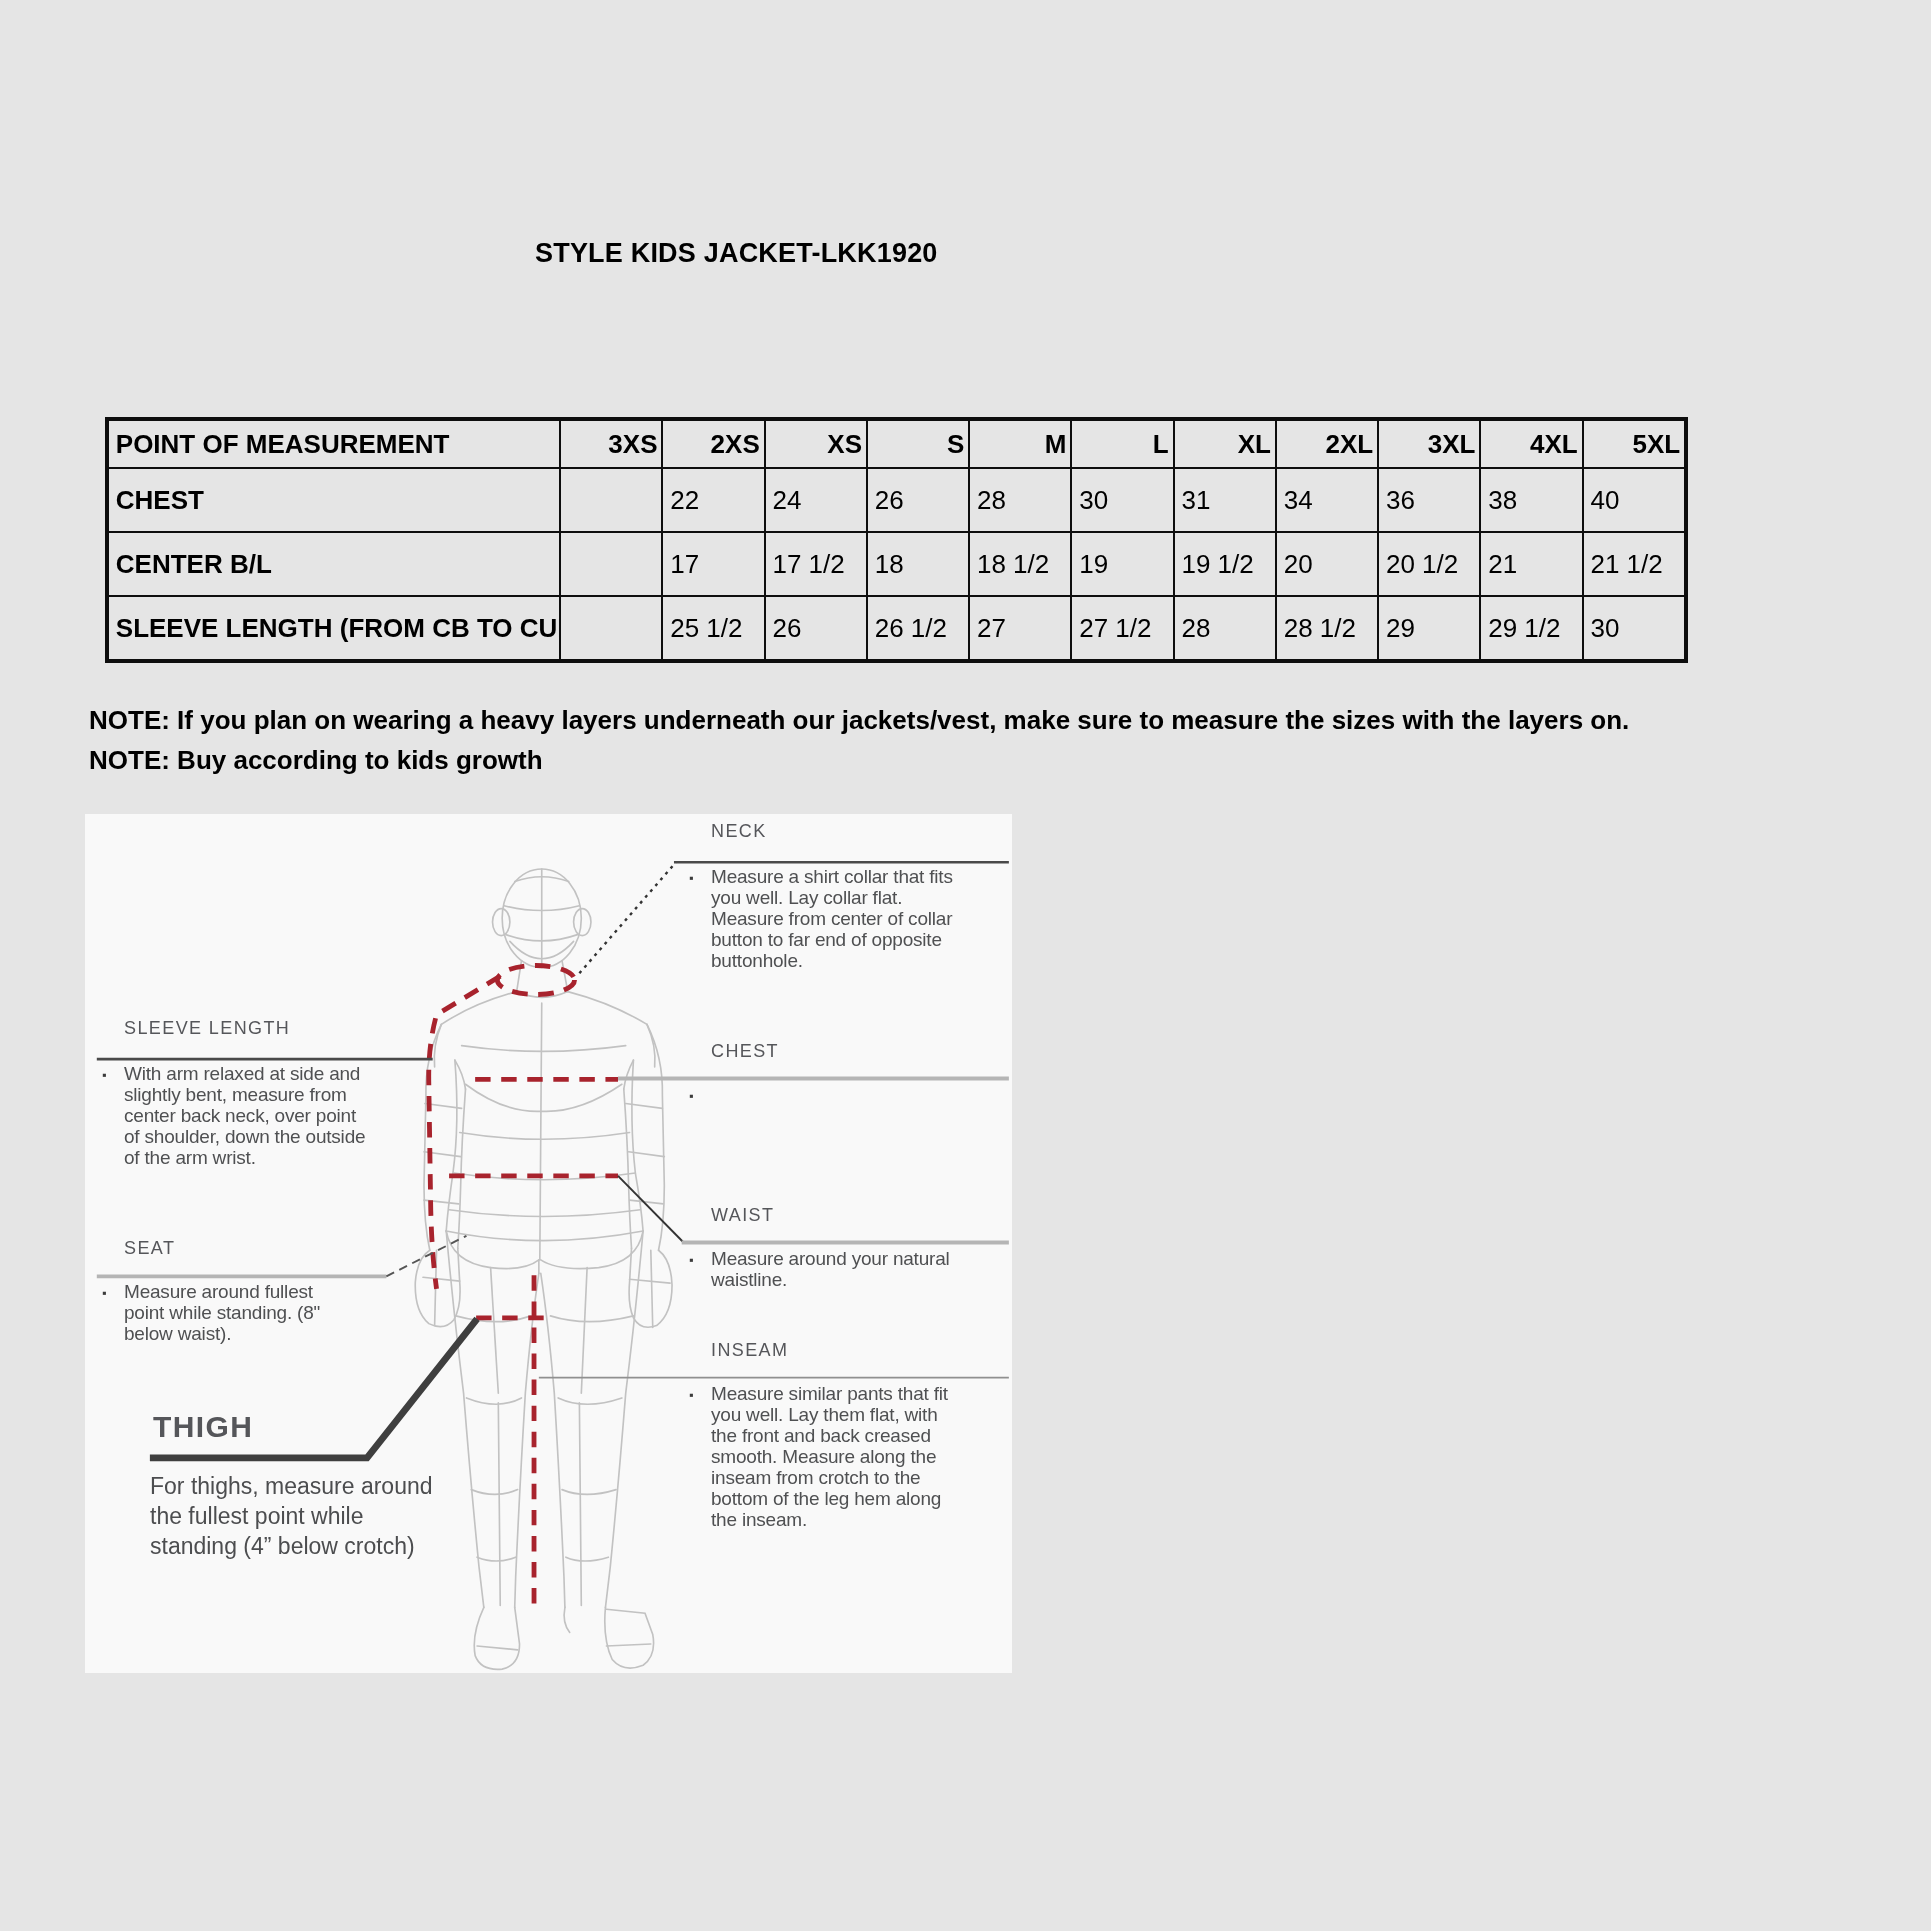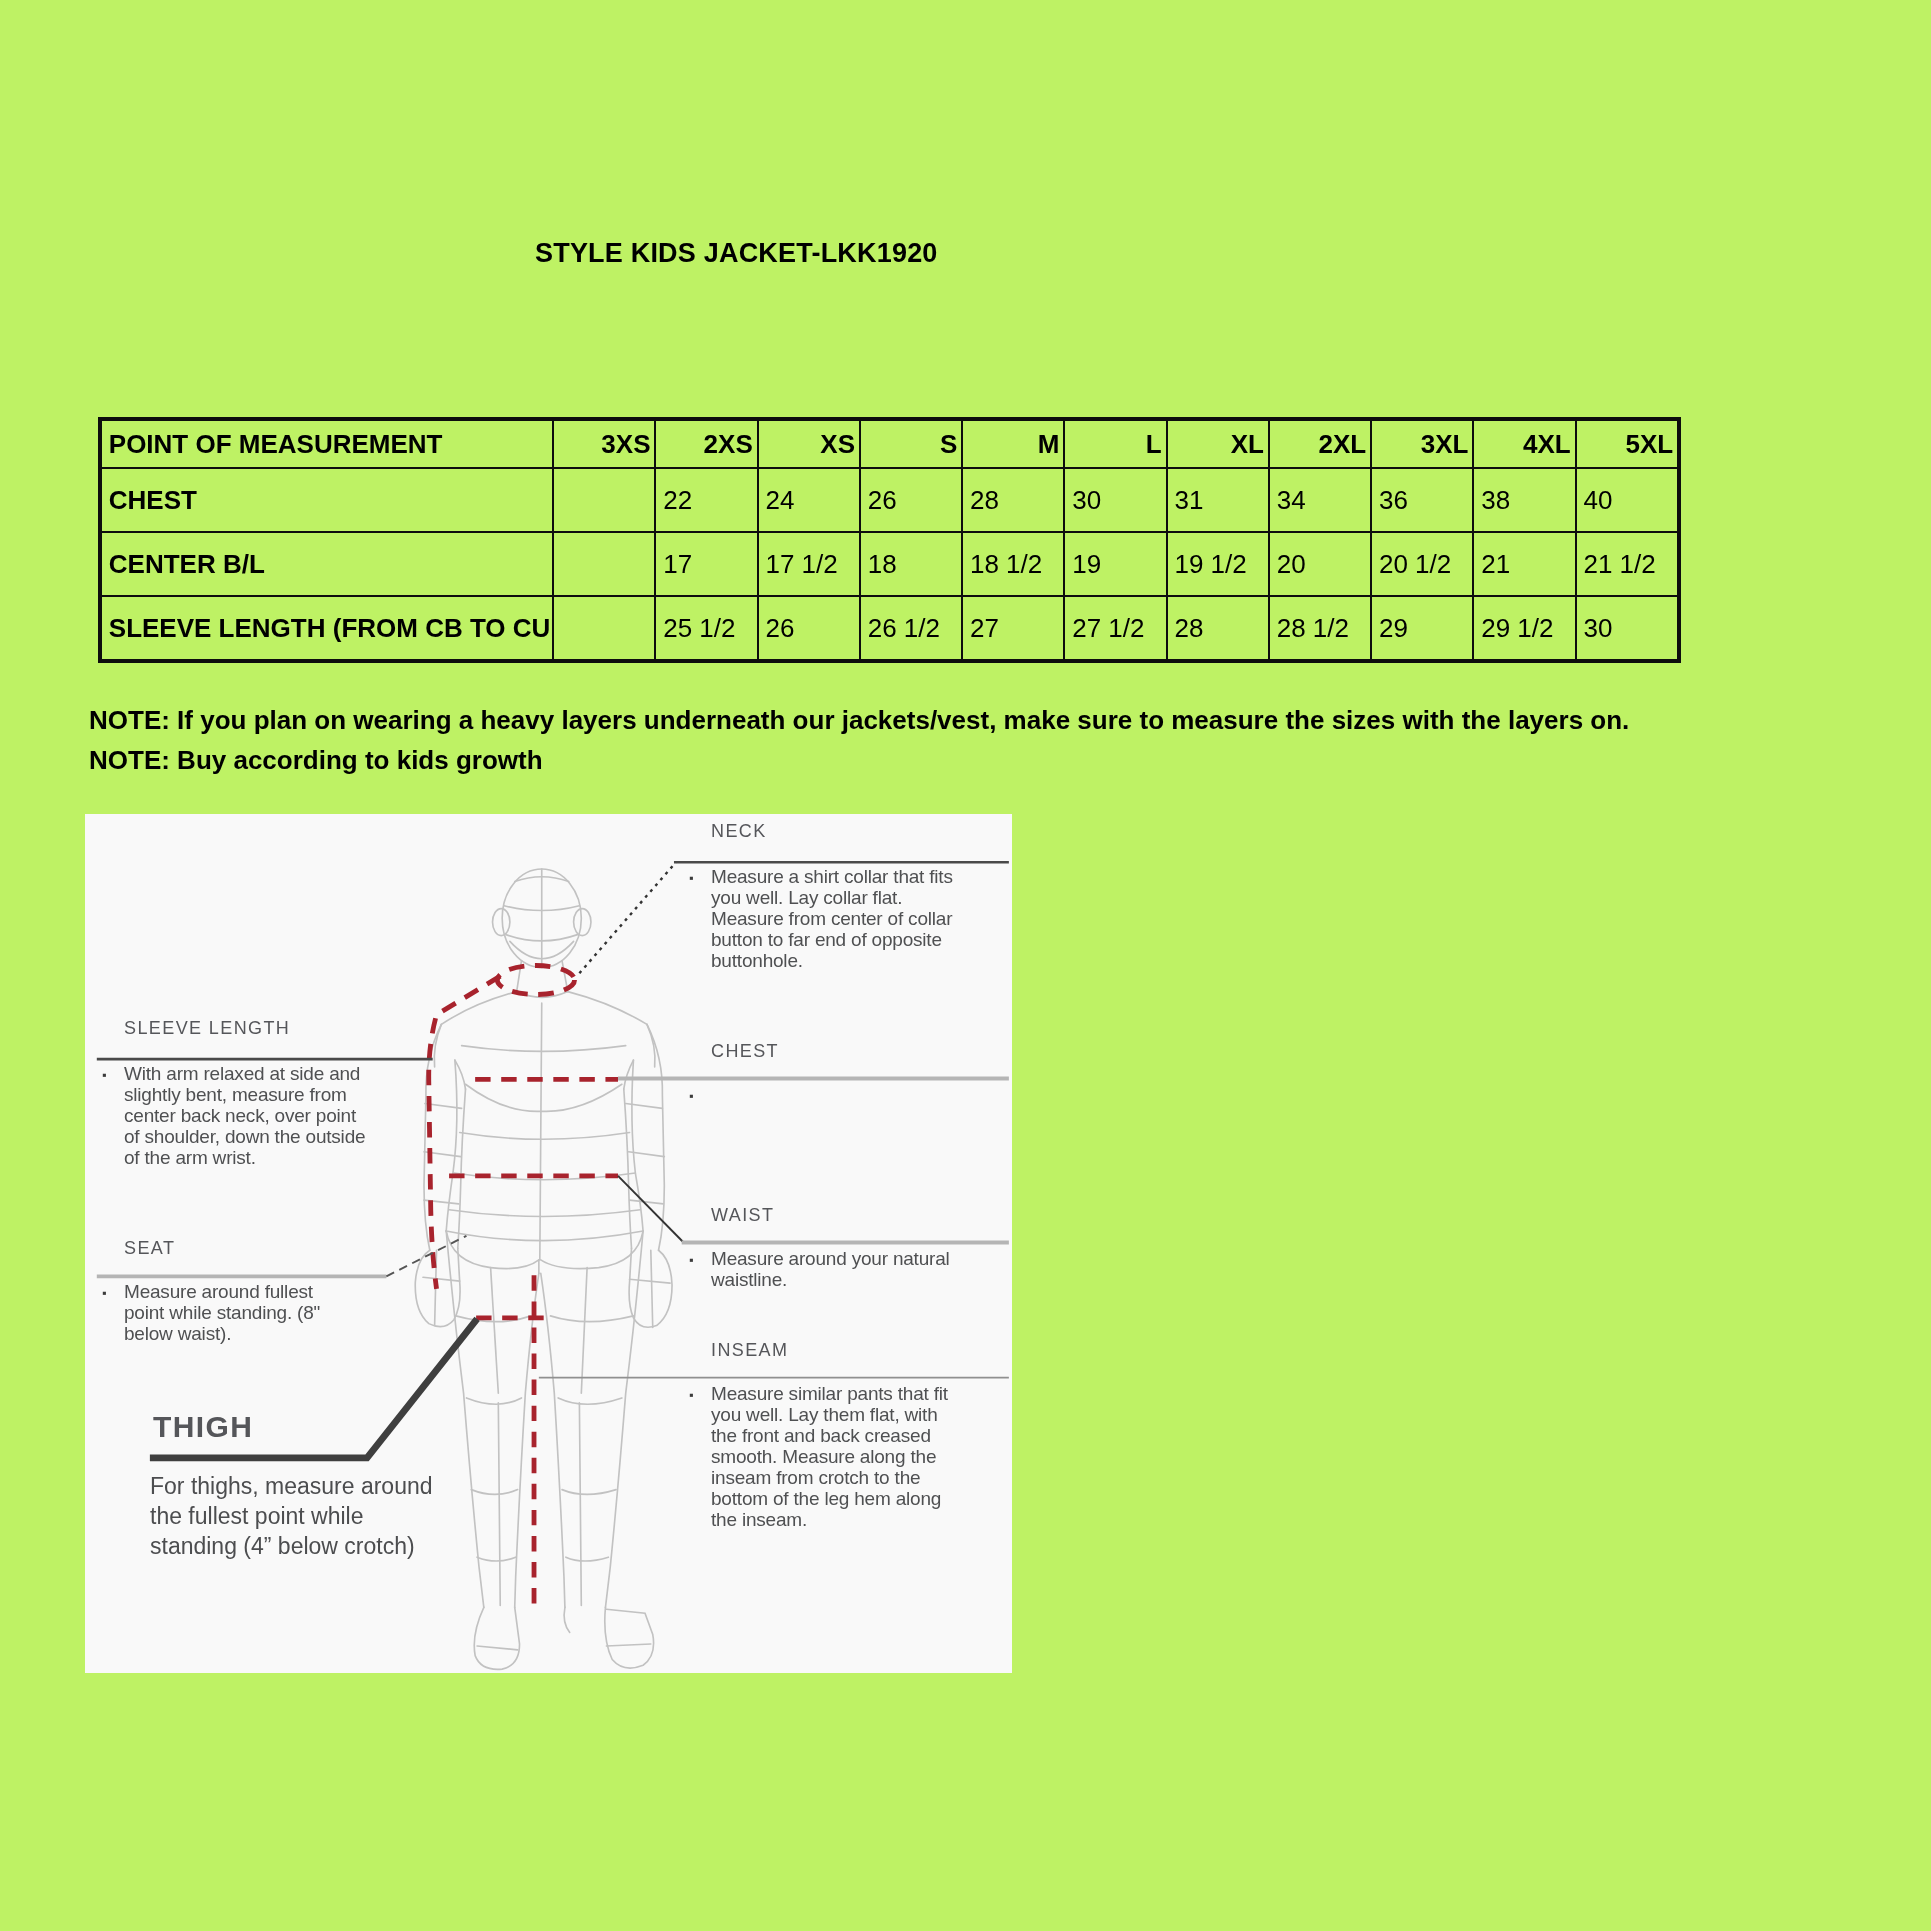--- a/index.html
+++ b/index.html
@@ -1,22 +1,22 @@
 <!DOCTYPE html>
 <html><head>
 <meta charset="utf-8">
 <style>
   html,body{margin:0;padding:0;background:#fff;}
-  .page{position:relative;width:1931px;height:1931px;background:#bef264;
+  .page{position:relative;width:1931px;height:1931px;background:#e5e5e5;
         font-family:"Liberation Sans", sans-serif;color:#000;overflow:hidden;}
 
   .title{position:absolute;left:535px;top:238px;font-size:27px;font-weight:bold;letter-spacing:0.2px;}
 
   
-  table.size{position:absolute;left:98px;top:417px;width:1583px;border-collapse:collapse;
+  table.size{position:absolute;left:105px;top:417px;width:1583px;border-collapse:collapse;
              table-layout:fixed;border:4.8px solid #0d0d0d;}
   table.size th, table.size td{border:2.9px solid #0d0d0d;font-size:26px;vertical-align:middle;
              padding:0 3.9px 0 6.8px;overflow:hidden;white-space:nowrap;}
   table.size thead th{height:46px;font-weight:bold;text-align:right;}
   table.size thead th.pom{text-align:left;}
   table.size tbody th{height:62px;font-weight:bold;text-align:left;}
   table.size tbody td{height:62px;font-weight:normal;text-align:left;}
 
   .note{position:absolute;left:89px;font-size:26px;font-weight:bold;white-space:nowrap;}
   .note1{top:705px;} .note2{top:745px;}

